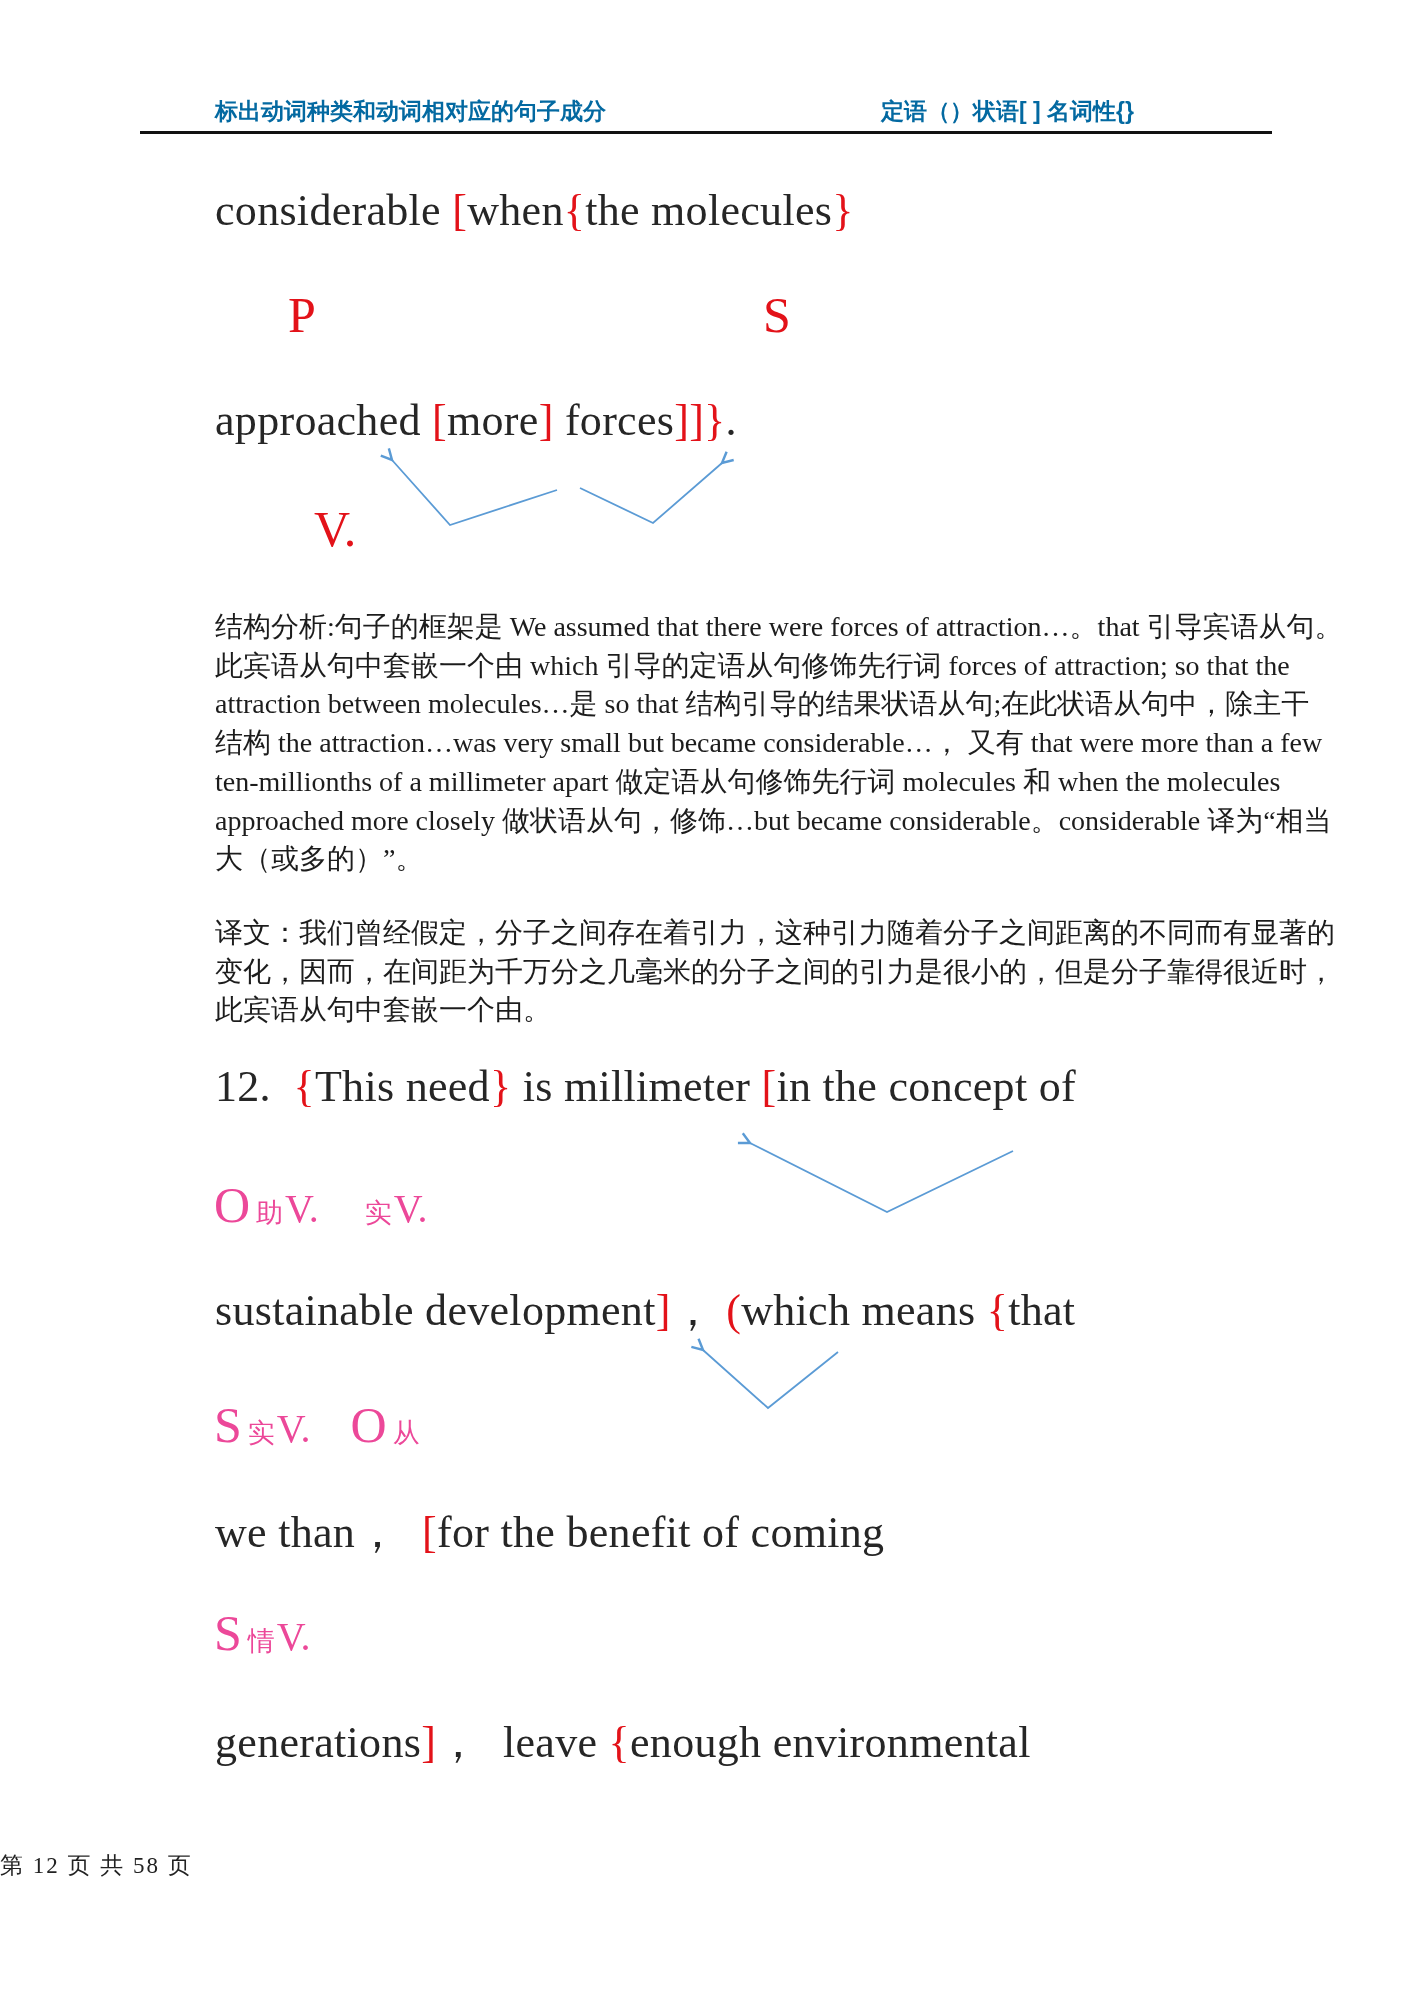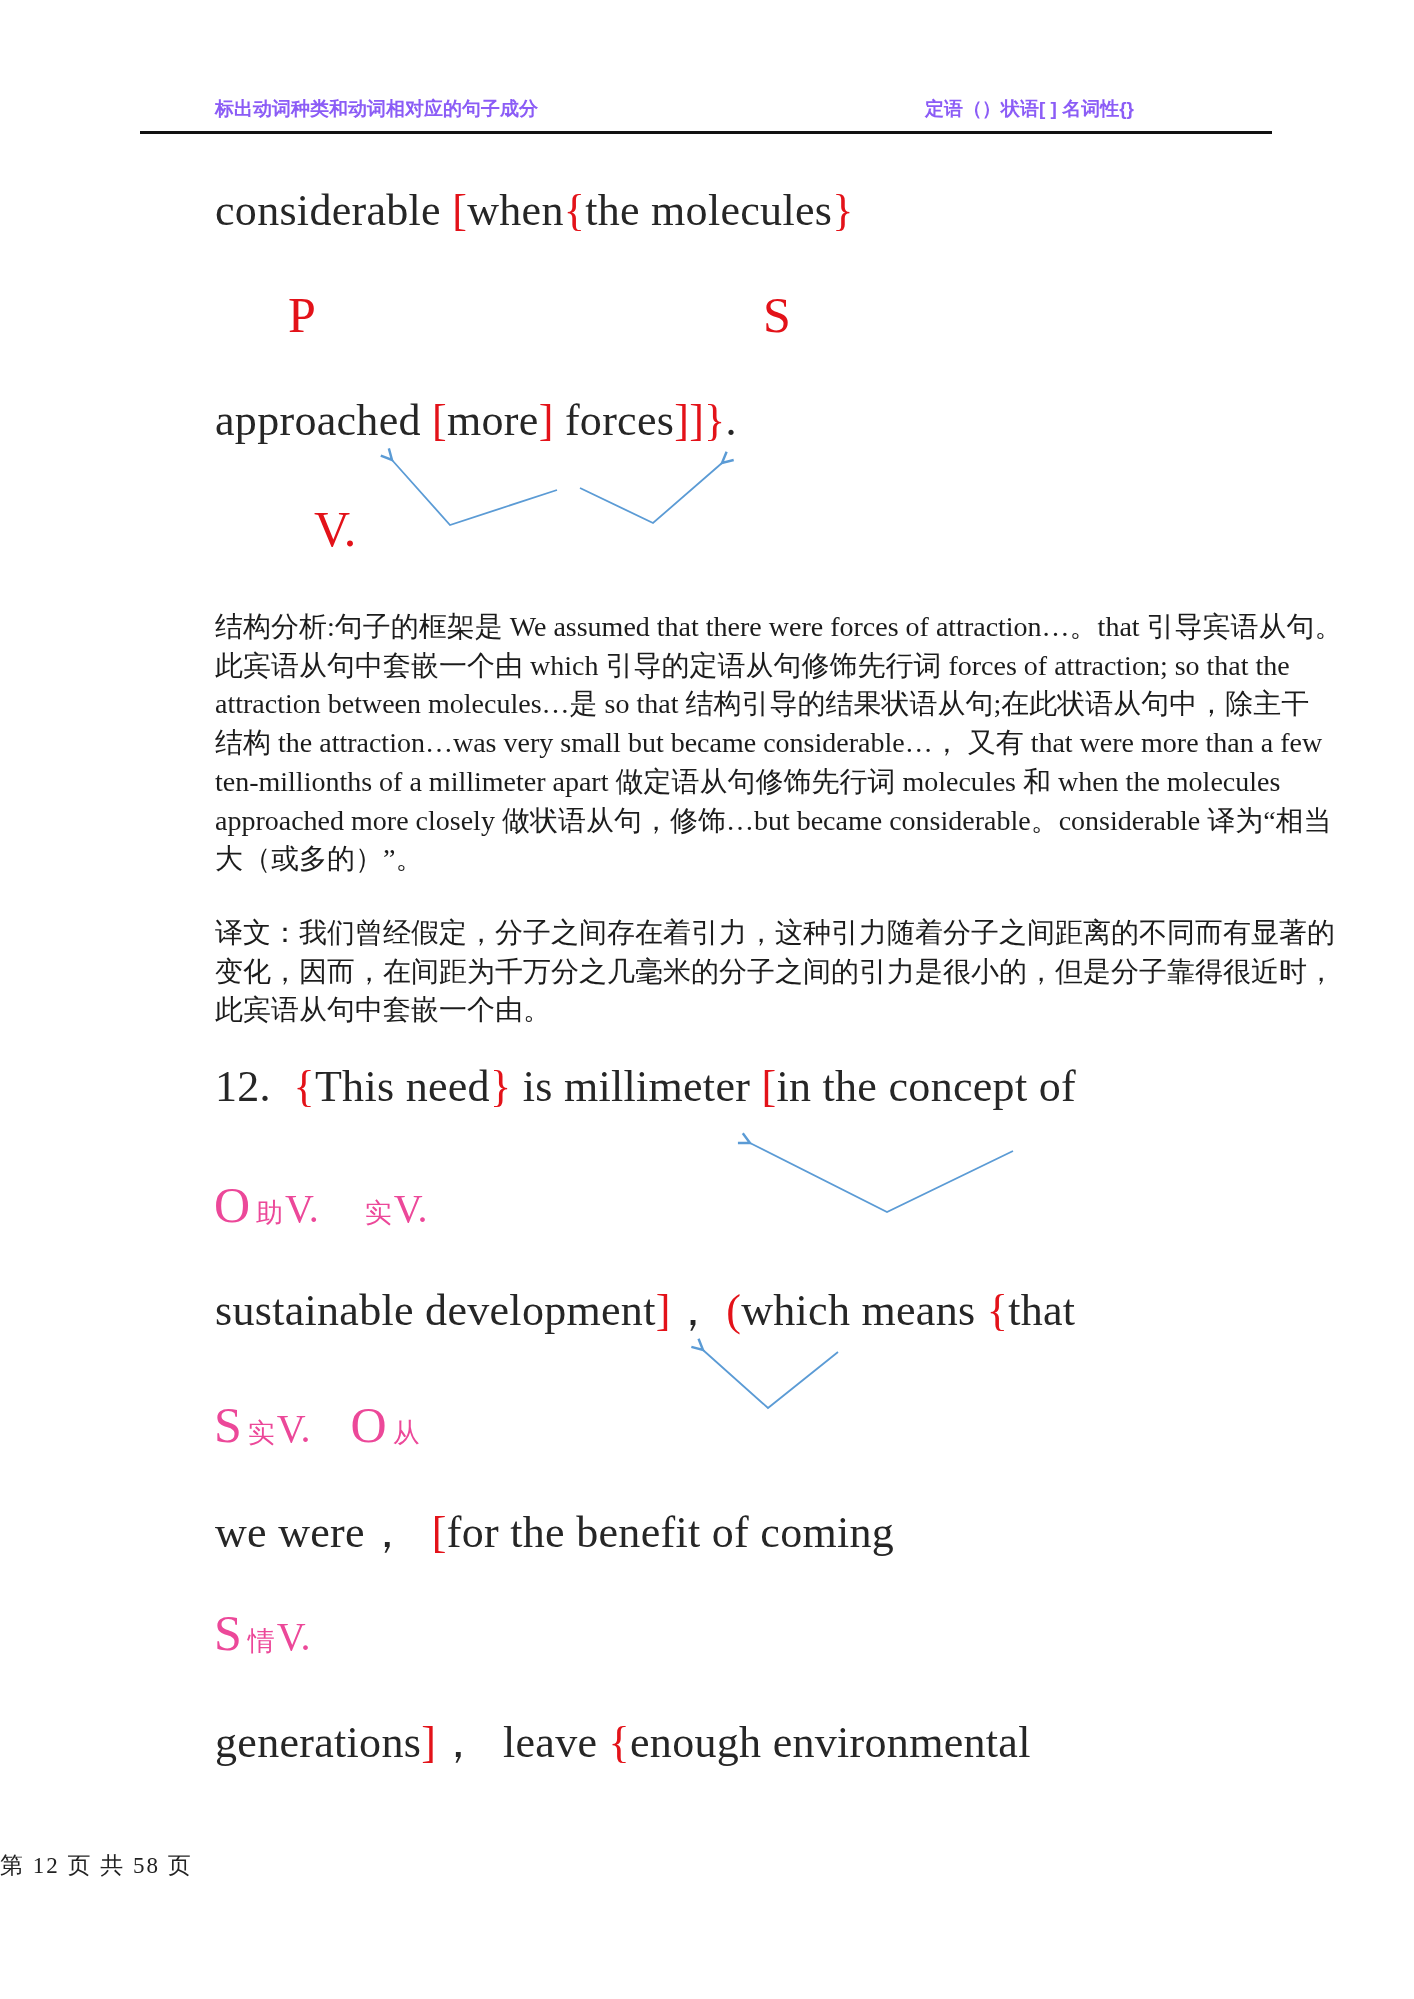--- a/index.html
+++ b/index.html
@@ -9,21 +9,21 @@
     background:#ffffff;
     margin:0 auto;
     overflow:hidden;
     font-family:"Liberation Serif","DejaVu Serif",serif;
     color:#1f1f1f;
   }
   
   .hdr{
     position:absolute;top:96px;
     font-family:"Liberation Sans","DejaVu Sans",sans-serif;
-    font-weight:bold;font-size:19px;color:#8b5cf6;
+    font-weight:bold;font-size:23px;color:#0369a1;
     white-space:pre;
   }
   #hdr-left{left:215px;}
   #hdr-right{right:280px;}
   #hdr-rule{
     position:absolute;left:140px;top:131px;width:1132px;height:3px;
     background:#111;
   }
   
   .bigline{
@@ -94,21 +94,21 @@
   </div>
 
   <div class="bigline" style="top:1058px;"><span>12.  </span><span class="red">{</span><span>This need</span><span class="red">}</span><span> is millimeter </span><span class="red">[</span><span>in the concept of</span></div>
 
   <div class="labelrow" style="left:214px;top:1176px;"><span class="L">O</span><span class="cjk">助</span><span class="v">V.</span><span class="gap"></span><span class="cjk">实</span><span class="v">V.</span></div>
 
   <div class="bigline" style="top:1282px;"><span>sustainable development</span><span class="red">]</span><span>， </span><span class="red">(</span><span>which means </span><span class="red">{</span><span>that</span></div>
 
   <div class="labelrow" style="left:214px;top:1396px;"><span class="L">S</span><span class="cjk">实</span><span class="v">V.</span><span class="gap"></span><span class="L">O</span><span class="cjk">从</span></div>
 
-  <div class="bigline" style="top:1504px;"><span>we were，  </span><span class="red">[</span><span>for the benefit of coming</span></div>
+  <div class="bigline" style="top:1504px;"><span>we than，  </span><span class="red">[</span><span>for the benefit of coming</span></div>
 
   <div class="labelrow" style="left:214px;top:1604px;"><span class="L">S</span><span class="cjk">情</span><span class="v">V.</span></div>
 
   <div class="bigline" style="top:1714px;"><span>generations</span><span class="red">]</span><span>，  leave </span><span class="red">{</span><span>enough environmental</span></div>
 
   <svg id="arrows" xmlns="http://www.w3.org/2000/svg">
     <defs>
       <marker id="ah" viewBox="0 0 12 12" refX="2" refY="6" markerWidth="9" markerHeight="9" orient="auto-start-reverse">
         <path d="M10 2 L2 6 L10 10" fill="none" stroke="#5b9bd5" stroke-width="1.8"></path>
       </marker>

